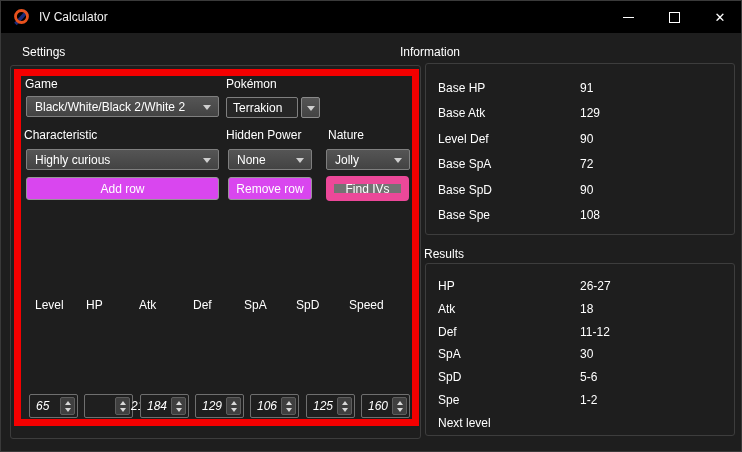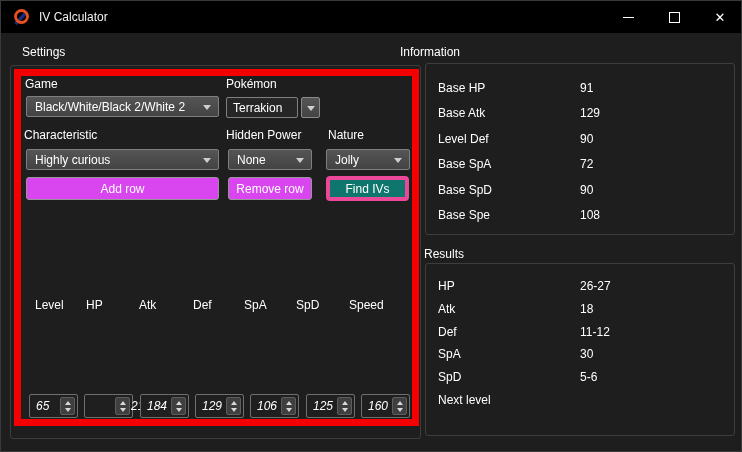--- a/index.html
+++ b/index.html
@@ -54,21 +54,21 @@
     background:linear-gradient(#555,#434343); border:1px solid #8a8a8a; border-radius:2px;
   }
   .combo-btn .chevron { right:4px; }
   
   .btn {
     position:absolute; height:23px; box-sizing:border-box;
     background:#d946ef; border:1px solid #969696; border-radius:3px;
     display:flex; align-items:center; justify-content:center;
     color:#fff; font-size:12px;
   }
-  .btn-default { background:#0f766e; border:4px solid #ec4899; border-radius:4px; height:25px; }
+  .btn-default { background:#737373; border:8px solid #ec4899; border-radius:4px; height:25px; }
   
   .stat-header { position:absolute; top:297px; font-size:12px; color:#fff; }
   .spin {
     position:absolute; top:393px; width:49px; height:24px; box-sizing:border-box;
     background:#1f1f1f; border:1px solid #6f6f6f; border-radius:2px;
     display:flex; align-items:center;
   }
   .spin-value { padding-left:6px; font-size:12px; color:#fff;font-style:italic; }
   .spin-btns {
     position:absolute; right:2px; top:2px; width:15px; height:18px; box-sizing:border-box;
@@ -220,17 +220,18 @@
     </div>
   </div>
 
   <div class="groupbox gb-results">
     <div class="rows">
       <div class="kv-row"><span>HP</span><span class="kv-value">26-27</span></div>
       <div class="kv-row"><span>Atk</span><span class="kv-value">18</span></div>
       <div class="kv-row"><span>Def</span><span class="kv-value">11-12</span></div>
       <div class="kv-row"><span>SpA</span><span class="kv-value">30</span></div>
       <div class="kv-row"><span>SpD</span><span class="kv-value">5-6</span></div>
+      <div class="kv-row"><span>Spe</span><span class="kv-value">1-2</span></div>
       <div class="kv-row"><span>Next level</span></div>
     </div>
   </div>
 
 </div>
 
 </body></html>

